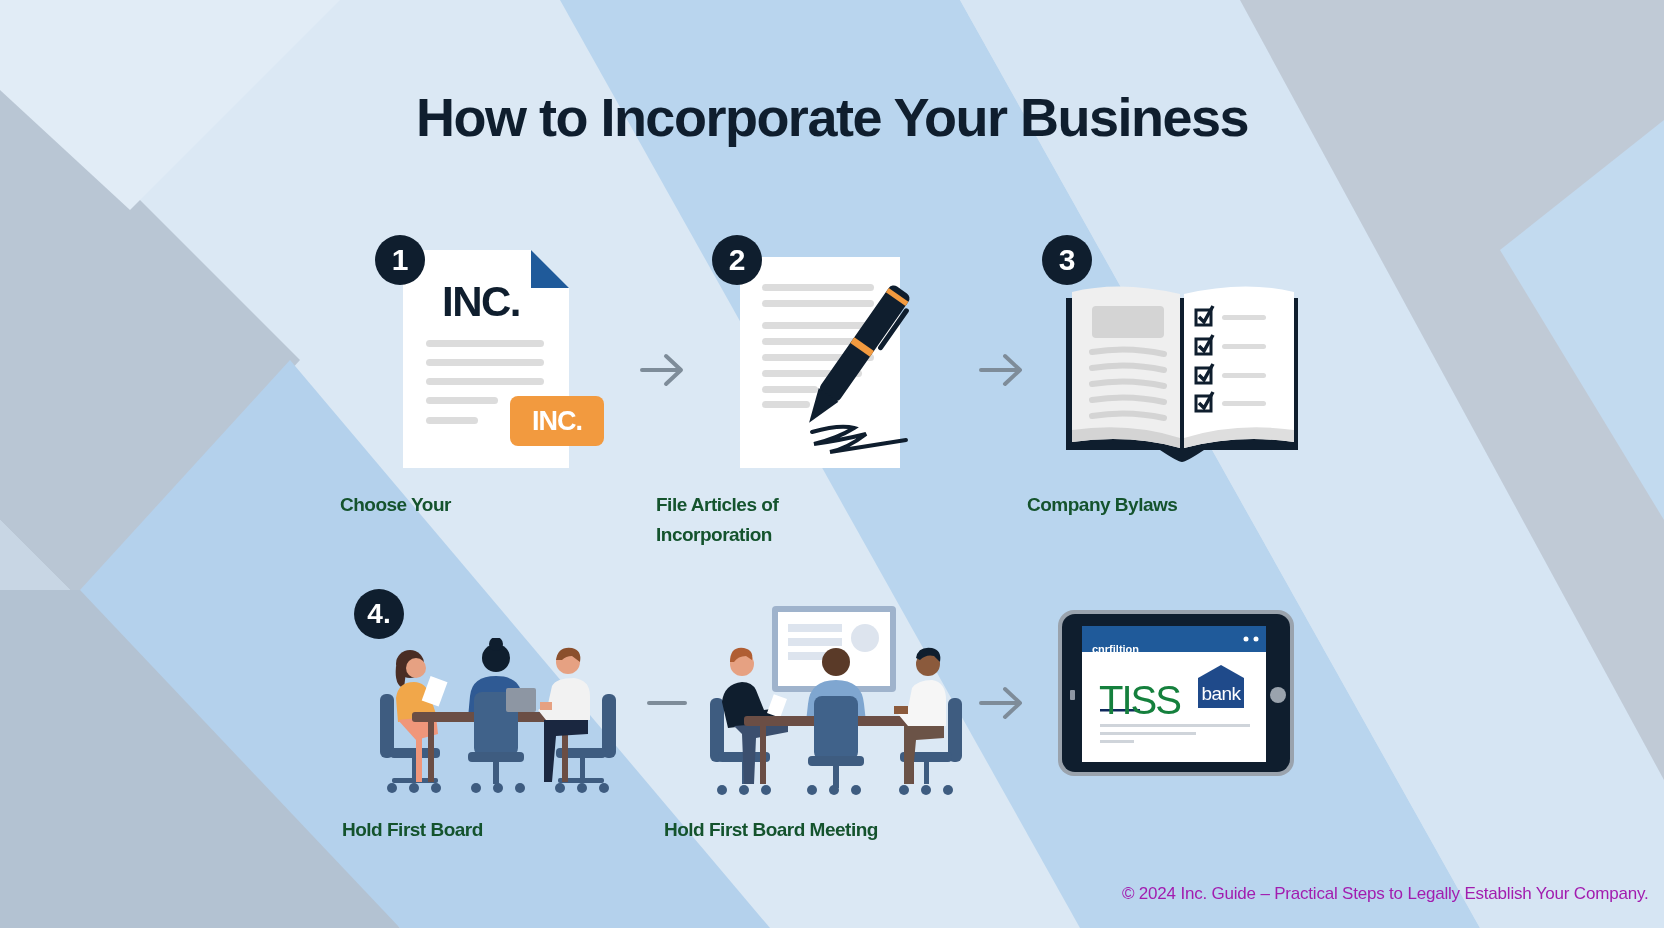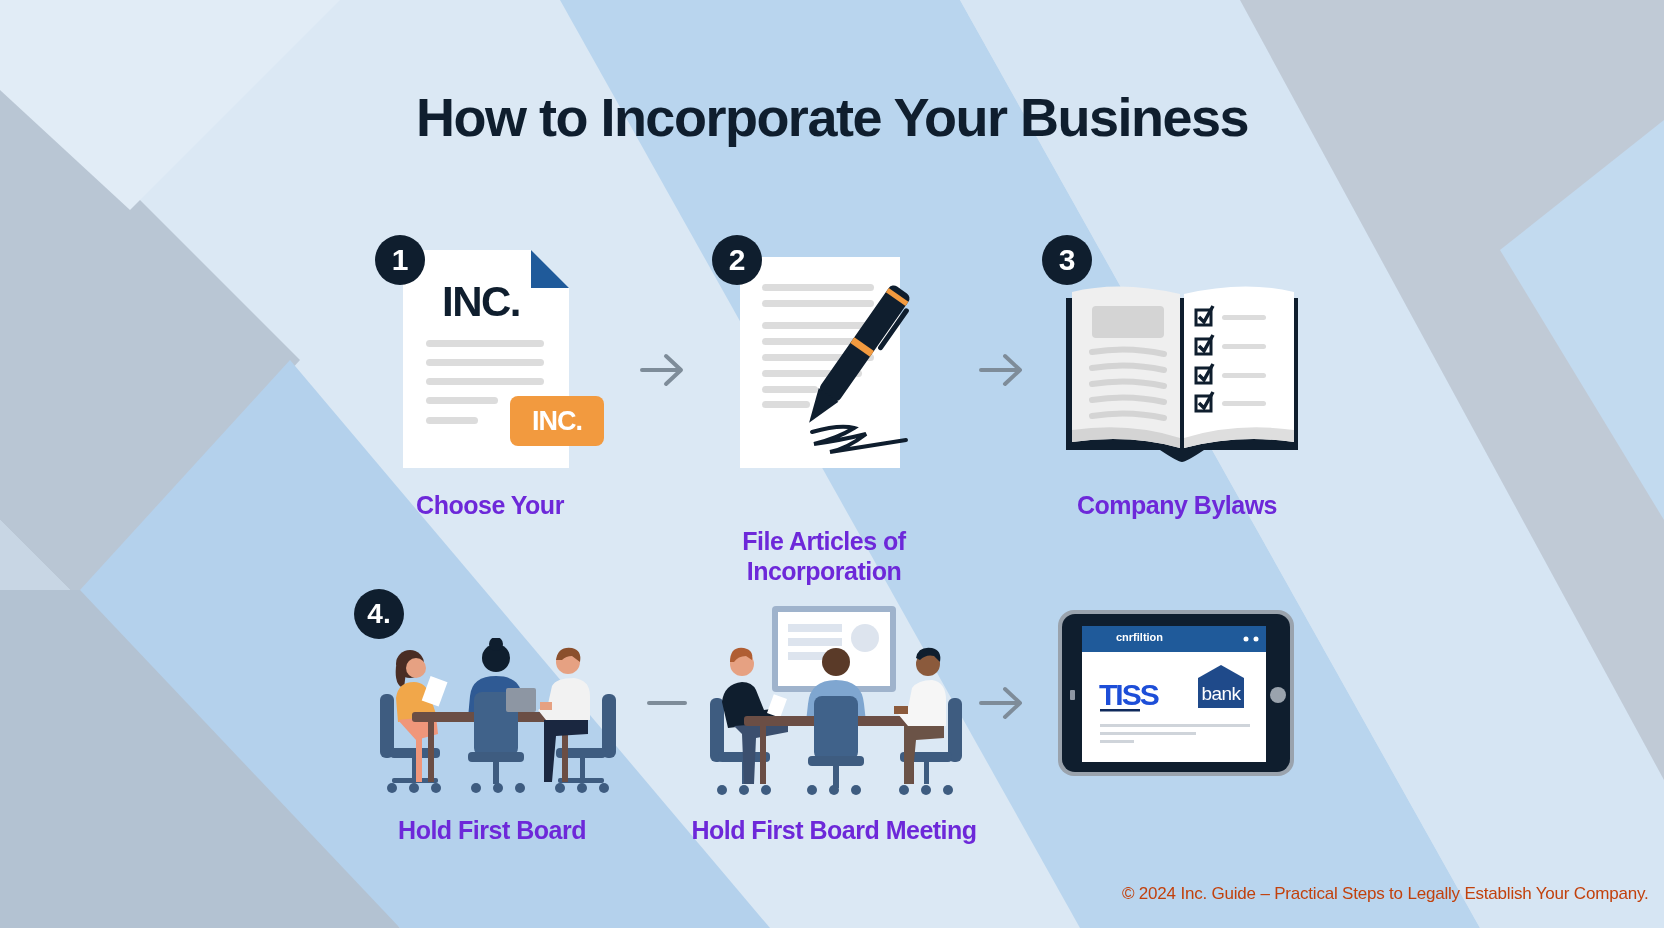--- a/index.html
+++ b/index.html
@@ -2,23 +2,23 @@
 <html><head>
 <meta charset="utf-8">
 <style>
   * { box-sizing: border-box; margin: 0; padding: 0; }
   html, body { width: 1664px; height: 928px; overflow: hidden; }
   body { position: relative; background: #cfe0f0; font-family: "Liberation Sans", sans-serif; color: #0f1e2e; }
   .bg { position: absolute; inset: 0; }
   .abs { position: absolute; }
   .title { position: absolute; left: 0; width: 1664px; top: 86px; text-align: center; font-size: 54px; font-weight: 700; letter-spacing: -1.5px; color: #0f1e2e; }
   .badge { position: absolute; width: 50px; height: 50px; border-radius: 50%; background: #0f1e2e; color: #fff; font-weight: 700; font-size: 30px; display: flex; align-items: center; justify-content: center; }
-  .caption { position: absolute; text-align: center; font-weight: 700; font-size: 25px; line-height: 30px; letter-spacing: -0.5px; color: #6d28d9; }
+  .caption { position: absolute; font-weight: 700; font-size: 19px; line-height: 30px; letter-spacing: -0.5px; color: #14532d; }
   .caption span { display: block; }
-  .footer { position: absolute; left: 1122px; top: 884px; font-size: 17px; color: #c2410c; letter-spacing: -0.2px; }
+  .footer { position: absolute; left: 1122px; top: 884px; font-size: 17px; color: #a21caf; letter-spacing: -0.2px; }
   svg { display: block; }
 </style>
 </head>
 <body>
 
 <svg class="bg" width="1664" height="928" viewBox="0 0 1664 928">
   <rect x="0" y="0" width="1664" height="928" fill="#d3e3f2"></rect>
   <polygon points="0,0 650,0 1160,928 520,928" fill="#dbe8f4"></polygon>
   <polygon points="560,0 960,0 1480,928 1080,928" fill="#b9d5ee"></polygon>
   <polygon points="960,0 1240,0 1664,780 1664,928 1480,928" fill="#d6e5f3"></polygon>
@@ -71,21 +71,21 @@
       <rect x="-12" y="0" width="24" height="130" rx="6" fill="#0f1e2e"></rect>
       <rect x="-12" y="66" width="24" height="7" fill="#f29a3f"></rect>
       <rect x="-12" y="6" width="24" height="5" fill="#f29a3f"></rect>
       <polygon points="-12,128 12,128 0,162" fill="#0f1e2e"></polygon>
       <rect x="13" y="12" width="5" height="50" rx="2.5" fill="#0f1e2e"></rect>
     </g>
     <path d="M82 182 Q110 174 124 178 Q108 188 84 194 Q112 190 136 184 Q118 198 100 202 L176 190" stroke="#0f1e2e" stroke-width="4" fill="none" stroke-linecap="round"></path>
   </svg>
 </div>
 <div class="badge" style="left:712px;top:235px;">2</div>
-<div class="caption" style="left:674px;top:490px;width:300px;margin-top:36px;">
+<div class="caption" style="left:656px;top:490px;width:300px;">
   <span>File Articles of</span>
   <span>Incorporation</span>
 </div>
 
 <svg class="abs" style="left:979px;top:352px;" width="46" height="36" viewBox="0 0 46 36">
   <path d="M2 18 H40 M26 4 L41 18 L26 32" stroke="#7e8c99" stroke-width="4" fill="none" stroke-linecap="round" stroke-linejoin="round"></path>
 </svg>
 
 <div class="abs" style="left:1060px;top:280px;width:245px;height:185px;">
   <svg width="245" height="185" viewBox="0 0 245 185">
@@ -249,20 +249,20 @@
     <circle cx="190" cy="31" r="2.5" fill="#ffffff"></circle>
     <circle cx="200" cy="31" r="2.5" fill="#ffffff"></circle>
     <rect x="14" y="82" width="5" height="10" rx="1" fill="#8d96a3"></rect>
     <circle cx="222" cy="87" r="8" fill="#9aa3ad"></circle>
     <rect x="44" y="101" width="40" height="2.5" fill="#0f2a5c"></rect>
     <polygon points="142,70 165,57 188,70 188,100 142,100" fill="#1f4a8a"></polygon>
     <rect x="44" y="116" width="150" height="3" fill="#cfd4da"></rect>
     <rect x="44" y="124" width="96" height="3" fill="#cfd4da"></rect>
     <rect x="44" y="132" width="34" height="3" fill="#cfd4da"></rect>
   </svg>
-  <div class="abs" style="left:36px;top:23px;font-size:11px;font-weight:700;color:#ffffff;margin-left:24px;">cnrfiltion</div>
-  <div class="abs" style="left:43px;top:70px;font-size:30px;font-weight:700;color:#1d4ed8;letter-spacing:-2px;">TISS</div>
+  <div class="abs" style="left:36px;top:35px;font-size:11px;font-weight:700;color:#ffffff;">cnrfiltion</div>
+  <div class="abs" style="left:43px;top:70px;font-size:40px;font-weight:400;color:#15803d;letter-spacing:-2px;">TISS</div>
   <div class="abs" style="left:142px;top:75px;width:46px;text-align:center;font-size:19px;font-weight:400;color:#ffffff;letter-spacing:-0.5px;">bank</div>
 </div>
 <div class="caption" style="left:1027px;top:800px;width:300px;">
 </div>
 
 <div class="footer">© 2024 Inc. Guide – Practical Steps to Legally Establish Your Company.</div>
 
 </body></html>

